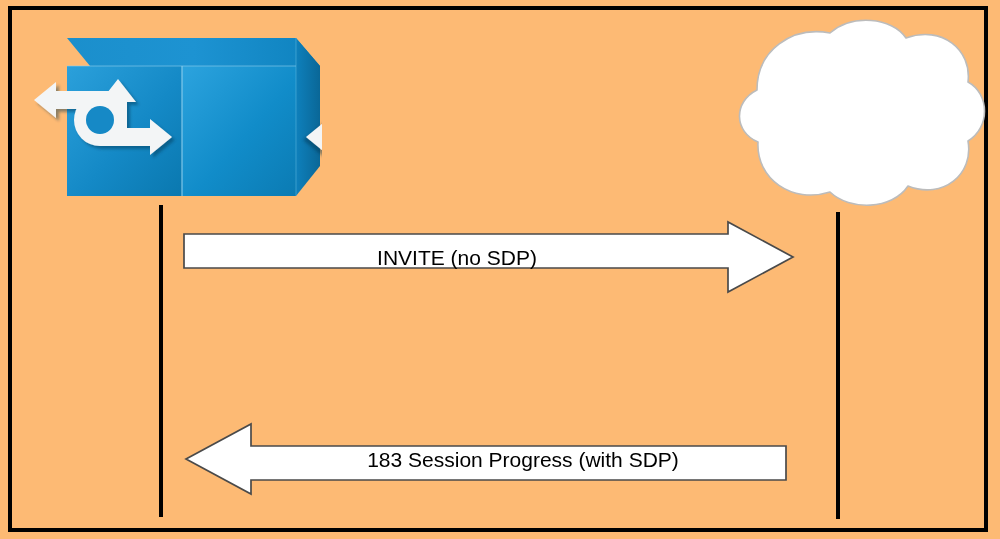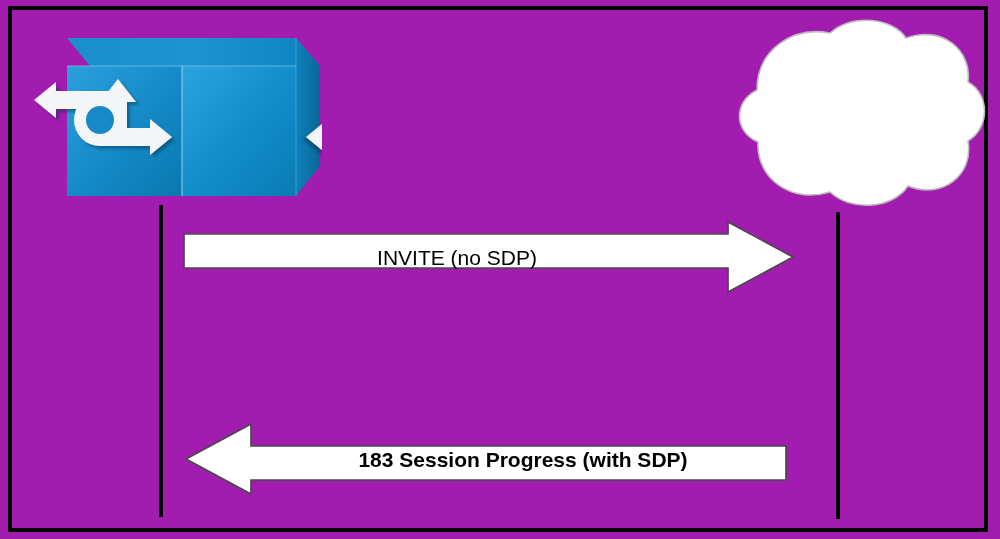--- a/index.html
+++ b/index.html
@@ -8,21 +8,21 @@
     padding: 0;
     background: #ffffff;
   }
   body {
     font-family: "Liberation Sans", sans-serif;
   }
   #canvas {
     position: relative;
     width: 1000px;
     height: 539px;
-    background: #a21caf;
+    background: #fdba74;
     overflow: hidden;
   }
   
   #frame {
     position: absolute;
     left: 8px;
     top: 6px;
     width: 980px;
     height: 526px;
     border: 4px solid #000000;
@@ -84,21 +84,21 @@
     font-size: 21px;
     color: #000000;
     white-space: nowrap;
     letter-spacing: 0px;
   }
   #msg-0 { left: 182px; top: 218px; width: 616px; height: 80px; }
   #msg-0 .msg-label { justify-content: center; padding-right: 66px; box-sizing: border-box; }
   #msg-1 { left: 182px; top: 310px; width: 616px; height: 80px; }
   #msg-1 .msg-label { justify-content: center; padding-left: 66px; box-sizing: border-box; }
   #msg-2 { left: 182px; top: 420px; width: 616px; height: 80px; }
-  #msg-2 .msg-label { justify-content: center; padding-left: 66px; box-sizing: border-box; font-weight: bold; }
+  #msg-2 .msg-label { justify-content: center; padding-left: 66px; box-sizing: border-box; }
 </style>
 </head>
 <body>
 
 <div id="canvas">
 
   <div id="frame"></div>
 
   <div id="router-icon">
     <svg width="300" height="182" viewBox="0 0 300 182" xmlns="http://www.w3.org/2000/svg">

